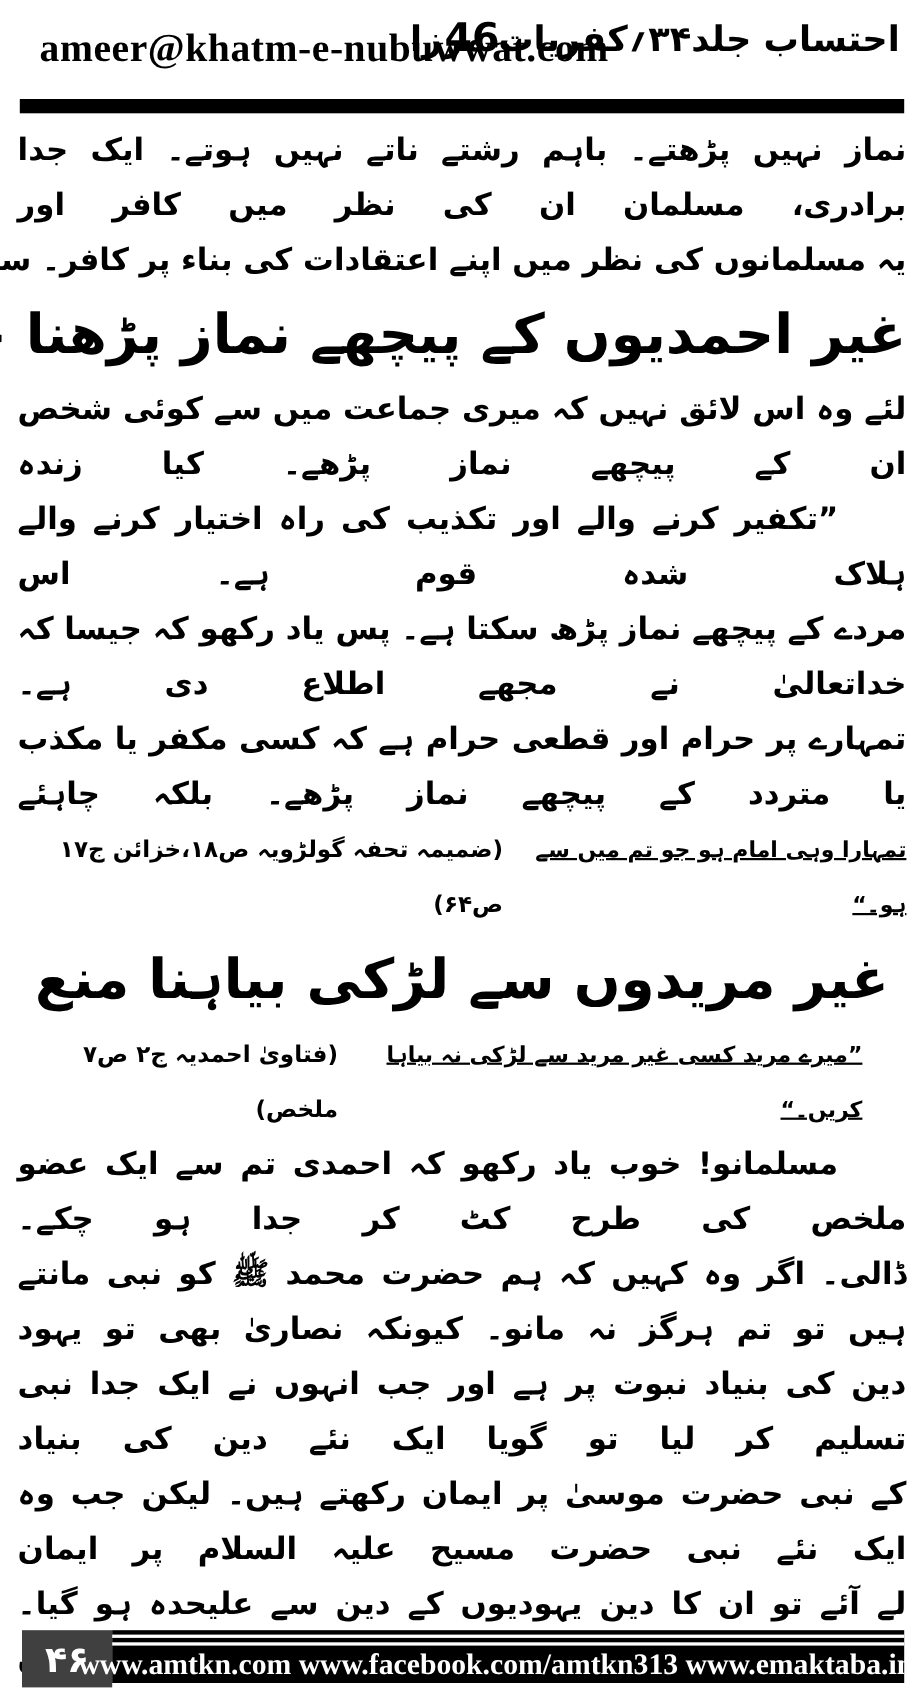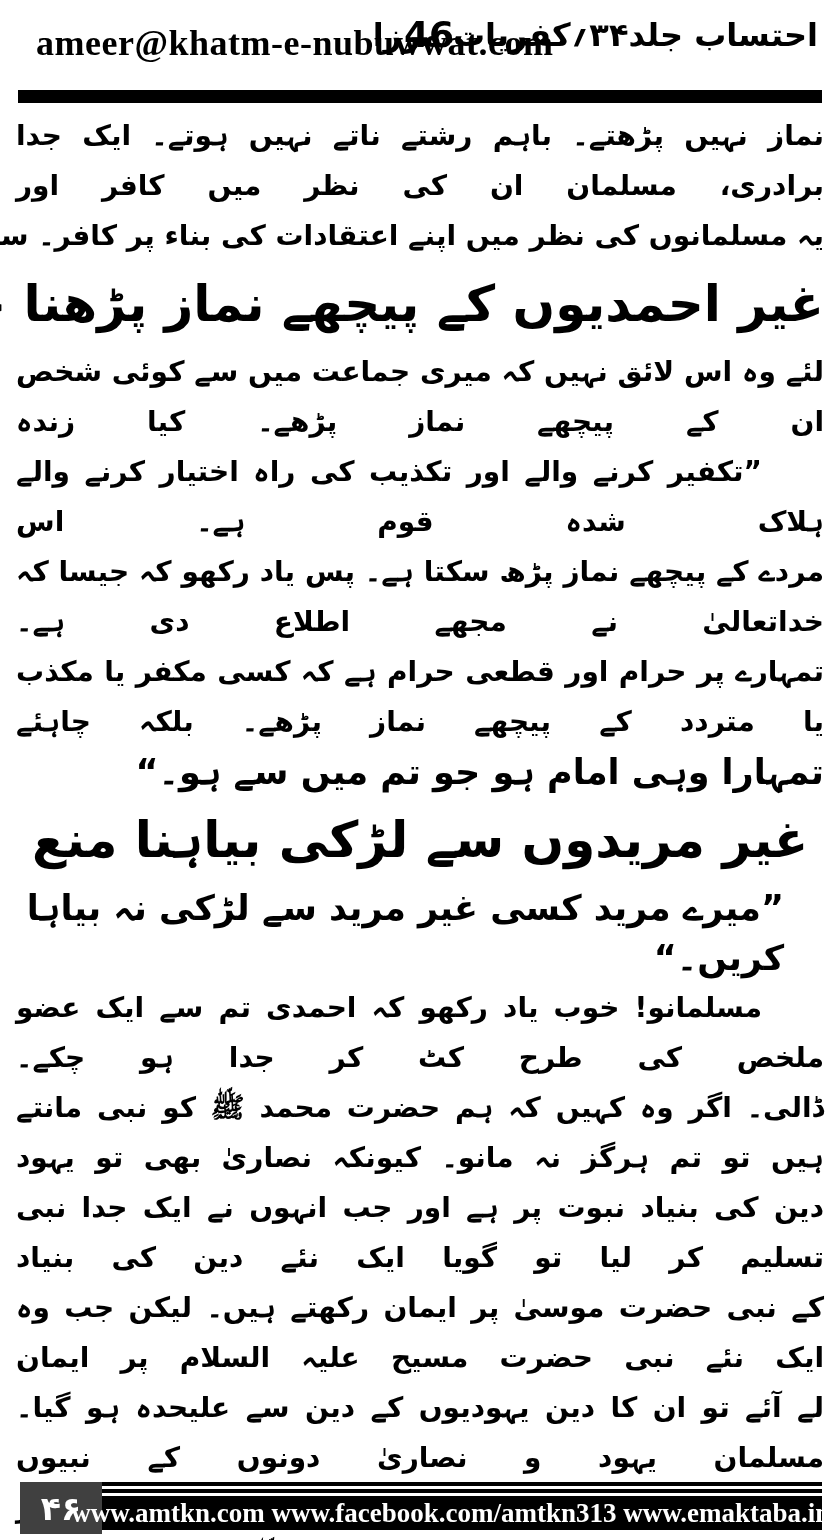--- a/index.html
+++ b/index.html
@@ -41,21 +41,21 @@
   .jline{white-space:normal;text-align:justify;text-align-last:justify;}
   .indent{text-indent:62px;}
   .heading{
     text-align:center;text-align-last:center;
     font-size:50px;line-height:86px;white-space:nowrap;
   }
   .splitrow{
     display:flex;justify-content:space-between;align-items:baseline;
     line-height:50px;
   }
-  .qtail{font-size:35px;}
+  .qtail{font-size:20px;text-decoration:underline;}
   .cite{font-size:21px;}
   .quote2row{padding-right:40px;}
   
   .footer{
     position:absolute;left:20px;right:18px;bottom:6px;height:52px;
     display:flex;direction:ltr;
   }
   .f-num{
     width:82px;height:52px;background:#404040;color:#ffffff;
     display:flex;align-items:center;justify-content:center;
@@ -97,26 +97,28 @@
 
     <div>
         <div class="bline jline">لئے وہ اس لائق نہیں کہ میری جماعت میں سے کوئی شخص ان کے پیچھے نماز پڑھے۔ کیا زندہ</div>
         <div class="bline jline indent">”تکفیر کرنے والے اور تکذیب کی راہ اختیار کرنے والے ہلاک شدہ قوم ہے۔ اس</div>
         <div class="bline jline">مردے کے پیچھے نماز پڑھ سکتا ہے۔ پس یاد رکھو کہ جیسا کہ خداتعالیٰ نے مجھے اطلاع دی ہے۔</div>
         <div class="bline jline">تمہارے پر حرام اور قطعی حرام ہے کہ کسی مکفر یا مکذب یا متردد کے پیچھے نماز پڑھے۔ بلکہ چاہئے</div>
       </div>
 
     <div class="splitrow">
       <span class="qtail">تمہارا وہی امام ہو جو تم میں سے ہو۔“</span>
+      <span class="cite">(ضمیمہ تحفہ گولڑویہ ص۱۸،خزائن ج۱۷ ص۶۴)</span>
     </div>
 
     <div class="heading">غیر مریدوں سے لڑکی بیاہنا منع</div>
 
     <div class="splitrow quote2row">
       <span class="qtail">”میرے مرید کسی غیر مرید سے لڑکی نہ بیاہا کریں۔“</span>
+      <span class="cite">(فتاویٰ احمدیہ ج۲ ص۷ ملخص)</span>
     </div>
 
     <div class="bline jline indent">مسلمانو! خوب یاد رکھو کہ احمدی تم سے ایک عضو ملخص کی طرح کٹ کر جدا ہو چکے۔</div>
 
     <div>
         <div class="bline jline">ڈالی۔ اگر وہ کہیں کہ ہم حضرت محمد ﷺ کو نبی مانتے ہیں تو تم ہرگز نہ مانو۔ کیونکہ نصاریٰ بھی تو یہود</div>
         <div class="bline jline">دین کی بنیاد نبوت پر ہے اور جب انہوں نے ایک جدا نبی تسلیم کر لیا تو گویا ایک نئے دین کی بنیاد</div>
         <div class="bline jline">کے نبی حضرت موسیٰ پر ایمان رکھتے ہیں۔ لیکن جب وہ ایک نئے نبی حضرت مسیح علیہ السلام پر ایمان</div>
         <div class="bline jline">لے آئے تو ان کا دین یہودیوں کے دین سے علیحدہ ہو گیا۔ مسلمان یہود و نصاریٰ دونوں کے نبیوں</div>
         <div class="bline jline">پر ایمان رکھتے ہیں اور کتب سابقہ کو بھی مانتے ہیں۔ مگر جونہی انہوں نے حضرت محمد ﷺ کو اپنا نبی</div>

